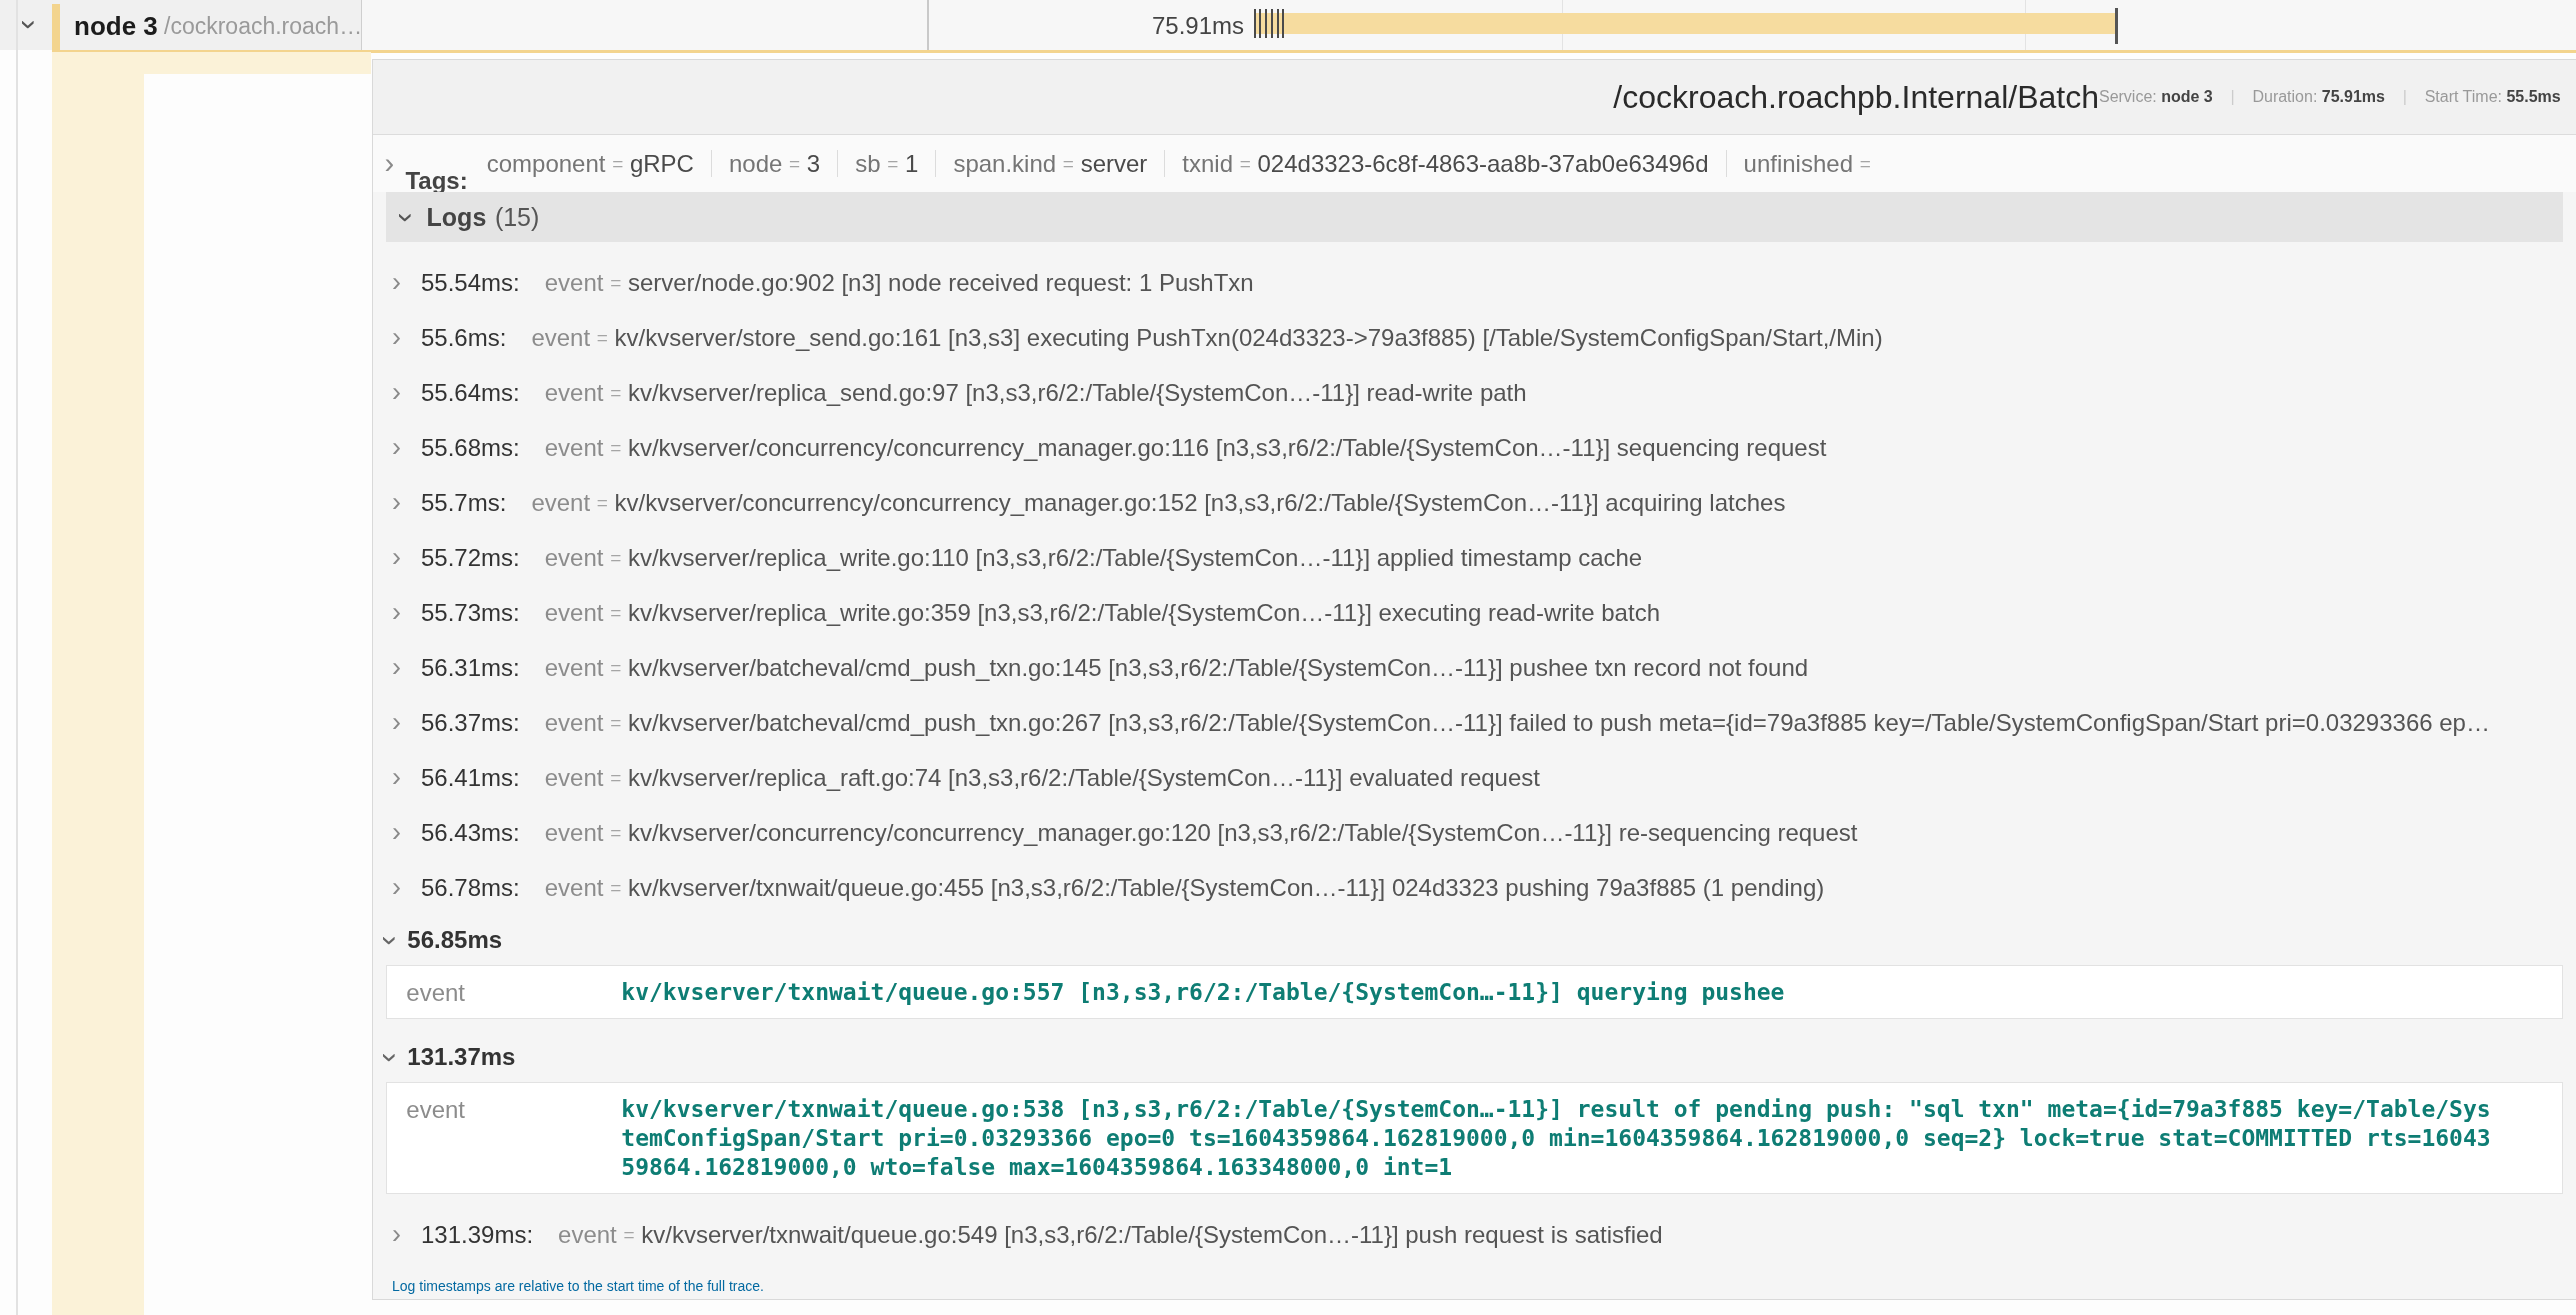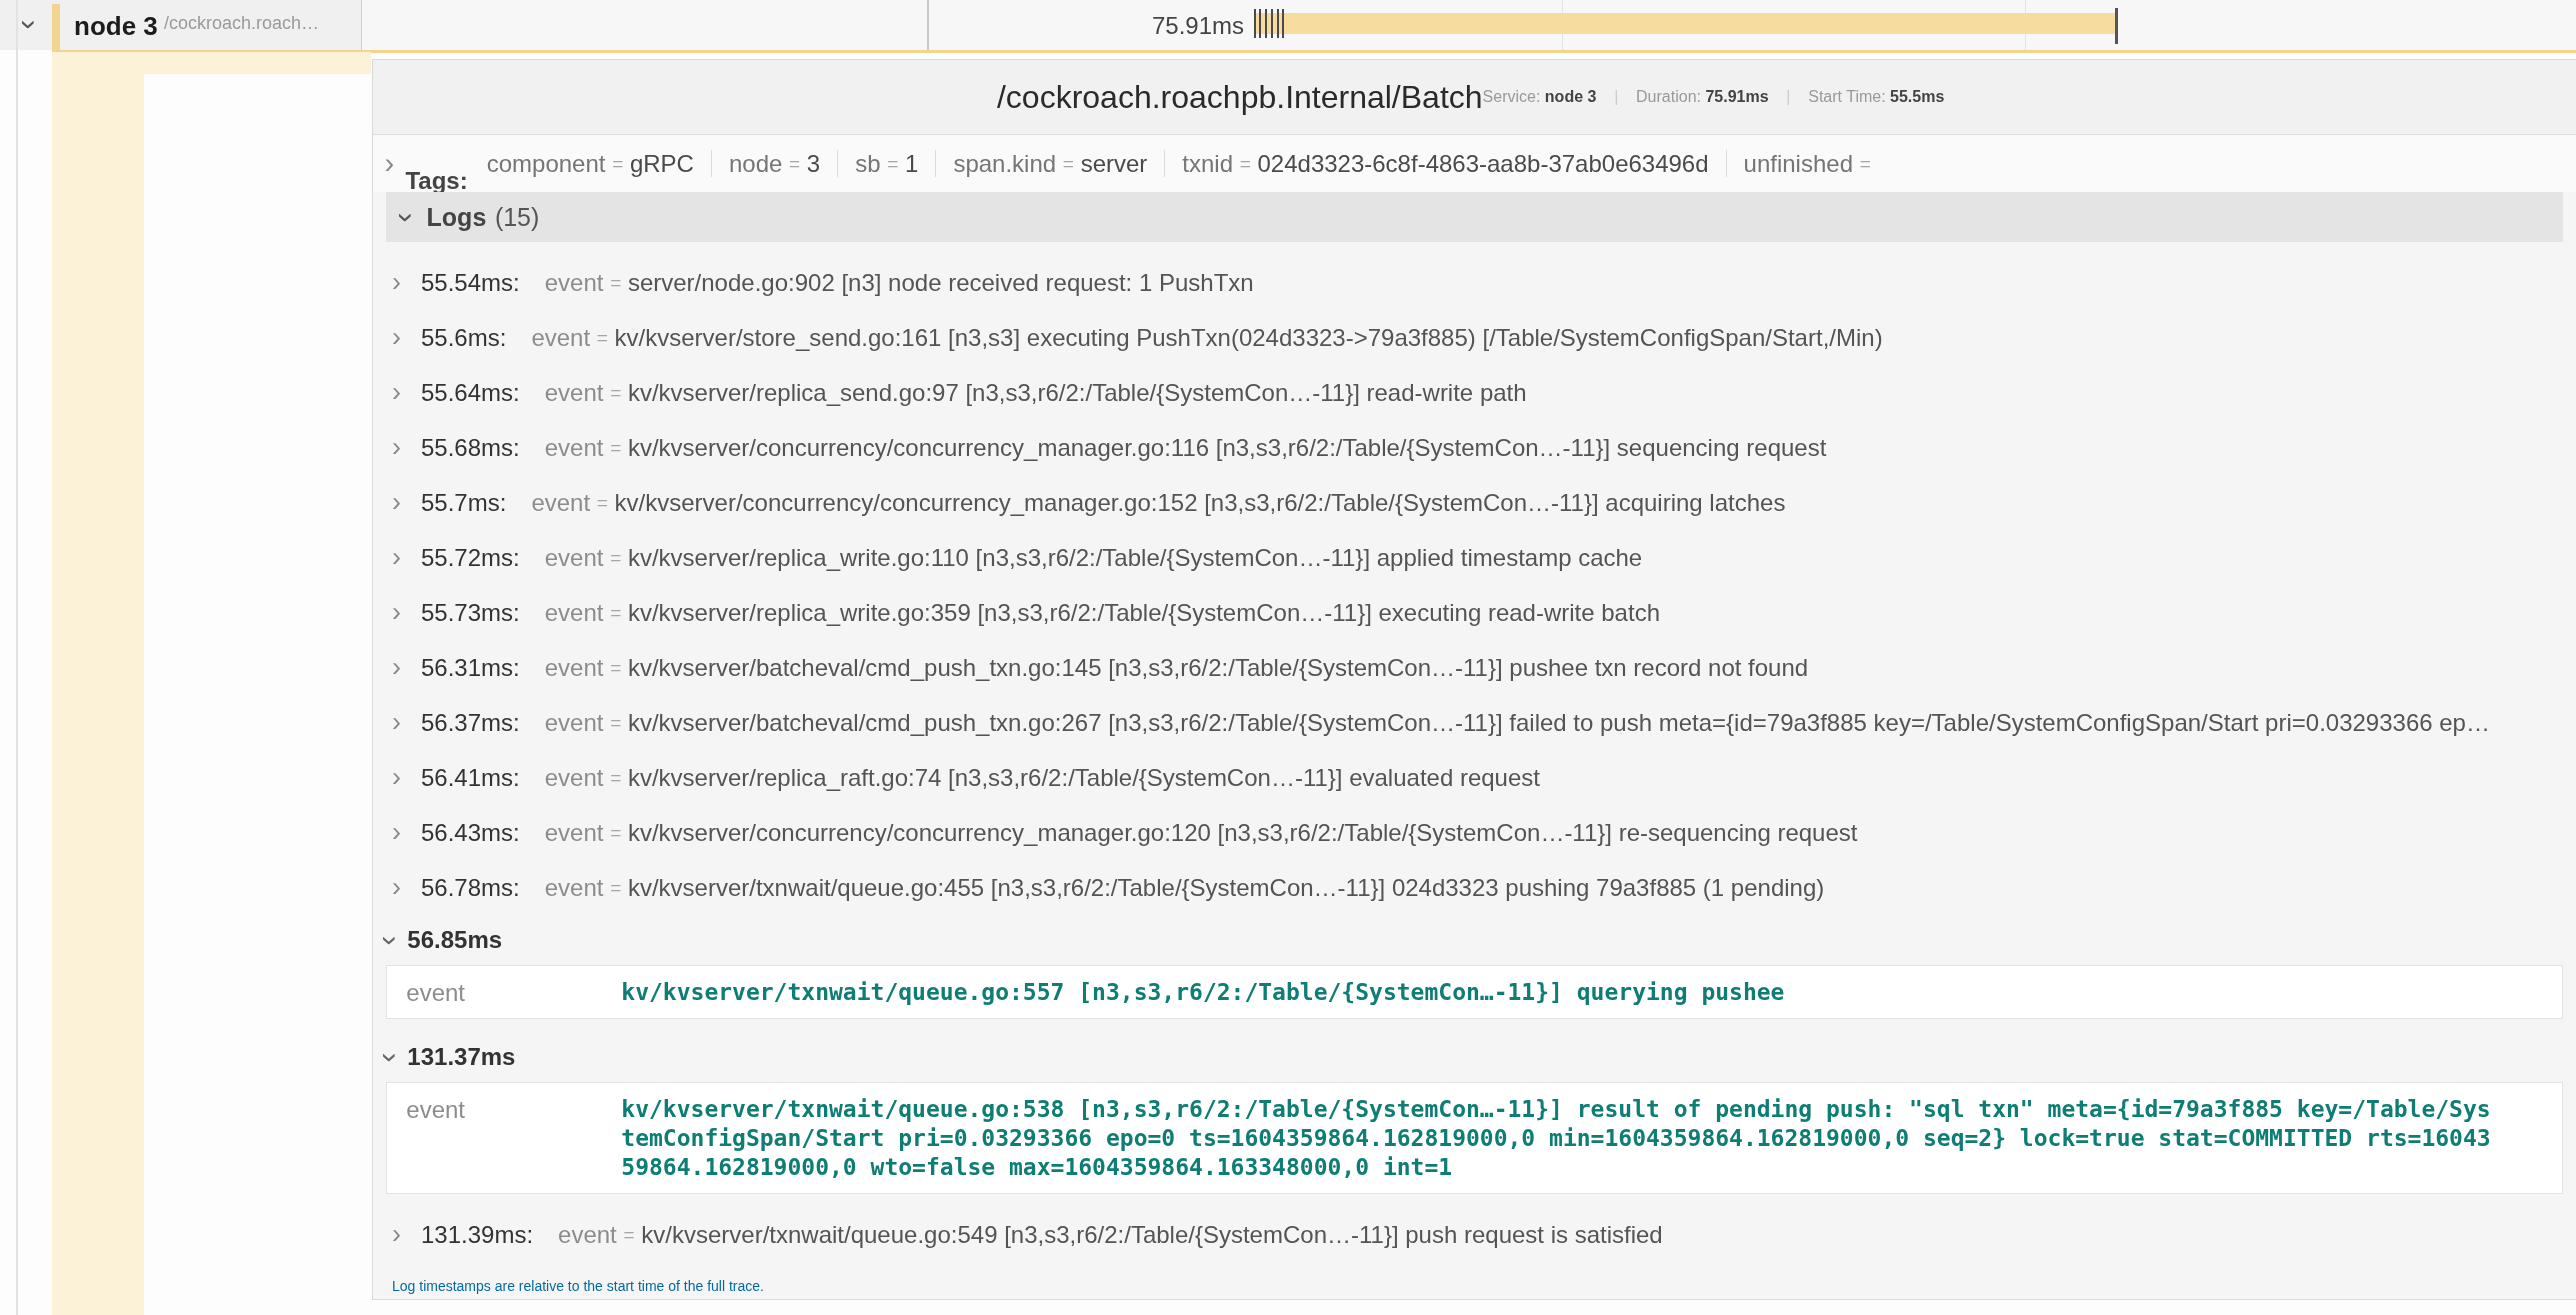--- a/index.html
+++ b/index.html
@@ -8,36 +8,36 @@
   
   .topbar{position:absolute;left:0;top:0;width:2576px;height:50px;background:#f7f7f7;}
   .topbar-left{position:absolute;left:0;top:0;width:362px;height:50px;background:#f0f0f0;
                border-right:1.9px solid #cfcfcf;box-sizing:border-box;}
   .tree-vline{position:absolute;left:16px;top:0;width:1.9px;height:1316px;background:#e2e2e2;}
   .chev{color:#8a8a8a;font-size:29px;line-height:29px;}
   .chev-down{display:inline-block;transform:rotate(90deg);}
   .topbar-chev{position:absolute;left:25px;top:9.5px;color:#555;}
   .color-stripe{position:absolute;left:52px;top:3.8px;width:7.6px;height:1312px;background:#f3d48e;}
   .svc-name{position:absolute;left:74px;top:10.5px;font-size:26px;font-weight:600;color:#1c1c1c;}
-  .op-name{position:absolute;left:164px;top:13.3px;font-size:18px;color:#9a9a9a;}
+  .op-name{position:absolute;left:164px;top:13.3px;font-size:23px;color:#9a9a9a;}
   .col-divider{position:absolute;left:927px;top:0;width:1.9px;height:50px;background:#c9c9c9;}
   .gridline{position:absolute;top:0;width:1px;height:50px;background:#e3e3e3;}
   .dur-label{position:absolute;left:1001px;top:12.4px;width:243px;text-align:right;
              font-size:24px;color:#444;}
   .tick{position:absolute;top:8.6px;width:1.9px;height:29.6px;background:#4a4a4a;}
   .span-bar{position:absolute;left:1255px;top:13.3px;width:862px;height:21px;background:#f6dc9f;}
   .end-tick{position:absolute;left:2115px;top:7.6px;width:2.9px;height:36px;background:#555;}
   .accent-line{position:absolute;left:52px;top:50px;width:2524px;height:2.9px;background:#f3d48e;}
   .cream-sliver{position:absolute;left:52px;top:52px;width:319px;height:22px;background:#fbf2d8;}
   .cream-column{position:absolute;left:52px;top:52px;width:92px;height:1263px;background:#fbf2d8;}
   
   .panel{position:absolute;left:372px;top:59px;width:2204px;height:1241px;background:#f5f5f5;
          border:1px solid #d9d9d9;border-right:none;box-sizing:border-box;overflow:hidden;}
   .panel-header{height:74px;background:#f1f1f1;border-bottom:1px solid #dcdcdc;
-                display:flex;align-items:center;justify-content:center;
+                display:flex;align-items:center;justify-content:flex-end;
                 padding:0 15.3px 0 7.6px;}
   .span-title{font-size:32px;color:#2a2a2a;white-space:nowrap;}
   .span-meta{font-size:16px;white-space:nowrap;}
   .meta-label{color:#999;}
   .meta-value{color:#444;font-weight:bold;}
   .meta-sep{color:#ccc;margin:0 13.3px;}
   .tags-row{height:57px;display:flex;align-items:center;padding-left:11.4px;background:#fafafa;
             font-size:24px;white-space:nowrap;overflow:hidden;}
   .tags-toggle{margin-right:11.4px;}
   .tags-label{font-weight:bold;color:#444;margin-right:19px;margin-top:34px;}

